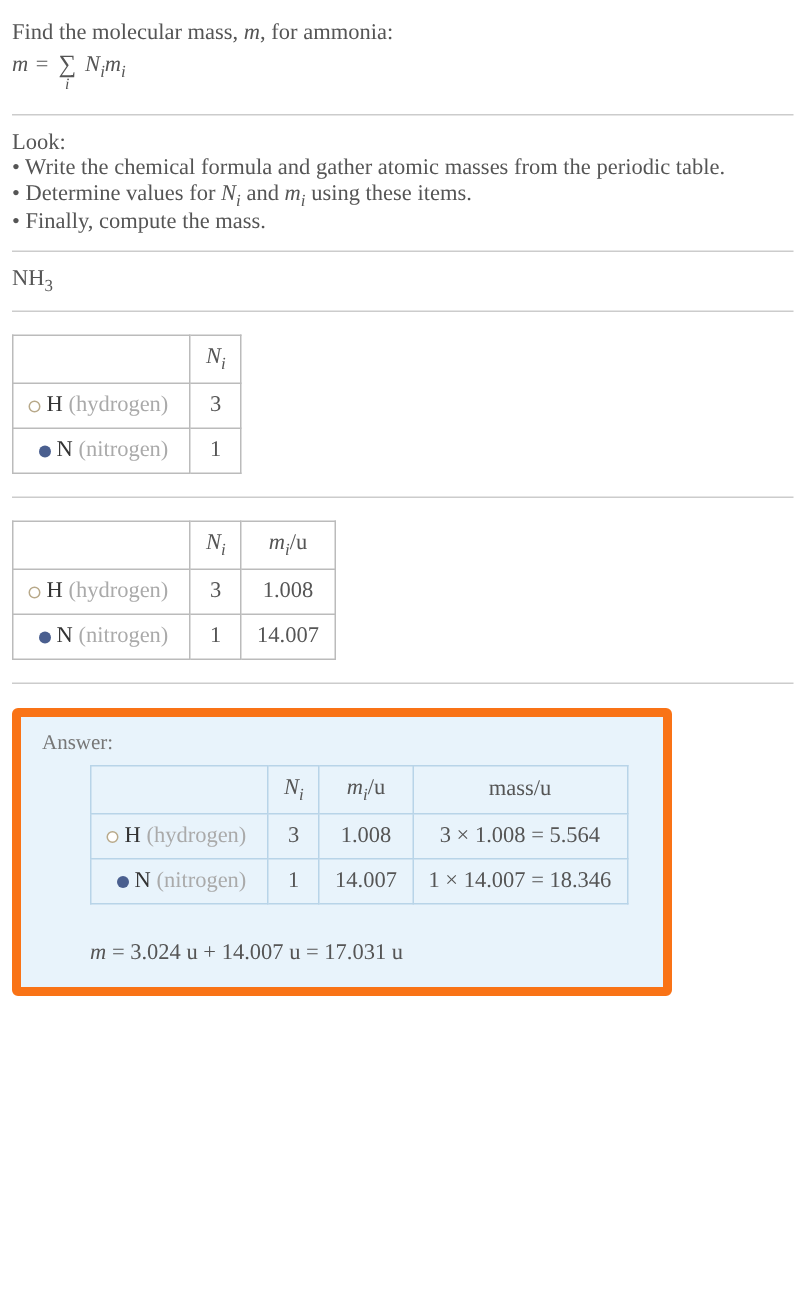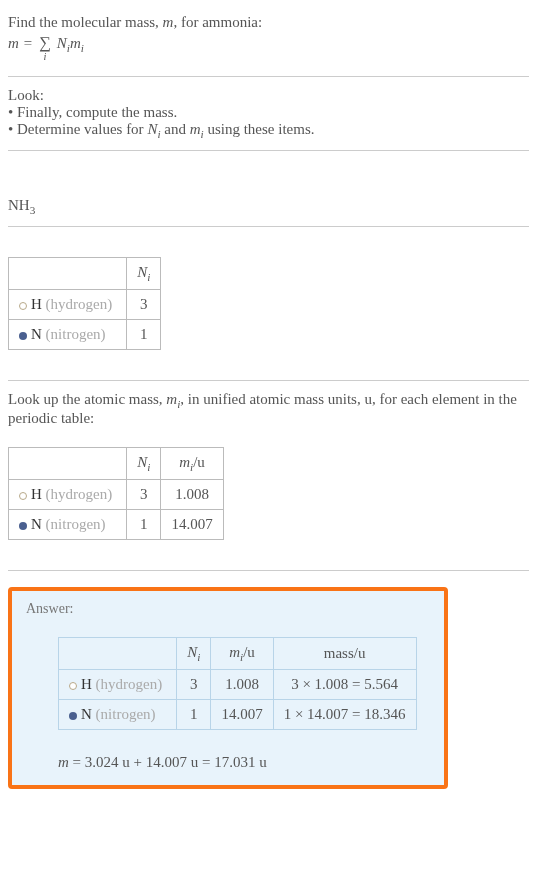--- a/index.html
+++ b/index.html
@@ -34,59 +34,59 @@
     .sum-block {
       display: inline-flex;
       flex-direction: column;
       align-items: center;
       line-height: 1;
       margin: 0 2px;
     }
     .sum-under { font-size: 0.7em; font-style: italic; }
     table {
       border-collapse: collapse;
-      margin: 20px 0;
+      margin: 5px 0;
     }
     th, td {
       border: 1px solid #bbb;
       padding: 6px 10px;
       text-align: center;
       font-weight: normal;
     }
-    td.elem-cell { text-align: left; padding-right: 14px; }
+    td.elem-cell { text-align: right; padding-right: 14px; }
     .dot {
       display: inline-block;
       width: 8px;
       height: 8px;
       border-radius: 50%;
       margin-right: 4px;
       vertical-align: middle;
     }
     .dot-h { background: #fff; border: 1.5px solid #b8a98a; }
     .dot-n { background: #4a5f8f; }
     .elem-sym { color: #333; font-weight: 500; }
     .elem-name { color: #aaa; }
     .answer-box {
       background: #e8f3fb;
-      border: 4px solid #f97316;
+      border: 6px solid #f97316;
       border-radius: 4px;
       padding: 10px 14px 14px;
       margin-top: 6px;
       width: 440px;
     }
     .answer-box table th, .answer-box table td {
       border: 1px solid #b8d4e8;
     }
     .answer-label {
       color: #777;
       font-size: 14px;
       margin-bottom: 6px;
     }
     .indent { margin-left: 32px; }
-    .nh3 { color: #555; margin-top: 36px; }
+    .nh3 { color: #555; }
     .ital { font-style: italic; }
   </style>
 </head>
 <body>
 
 <div class="section">
   <div>
     <span>Find the molecular mass, </span><span class="ital">m</span><span>, for ammonia:</span>
   </div>
   <div class="formula formula-line">
@@ -99,24 +99,25 @@
     <span>
       <span class="ital">N</span><span class="sub">i</span><span class="ital">m</span><span class="sub">i</span>
     </span>
   </div>
 </div>
 
 <hr>
 
 <div class="section">
   <div>Look:</div>
-  <div>• Finally, compute the mass.</div>
+  <div>• Write the chemical formula and gather atomic masses from the periodic table.</div>
   <div>
     <span>• Determine values for </span><span class="ital">N</span><span class="sub">i</span><span> and </span><span class="ital">m</span><span class="sub">i</span><span> using these items.</span>
   </div>
+  <div>• Finally, compute the mass.</div>
 </div>
 
 <hr>
 
 <div class="section">
   <div class="nh3">
     <span>NH</span><span class="sub" style="font-style:normal">3</span>
   </div>
 </div>
 
@@ -137,23 +138,20 @@
       <td class="elem-cell"><span class="dot dot-n"></span><span class="elem-sym">N</span><span class="elem-name"> (nitrogen)</span></td>
       <td>1</td>
     </tr>
   </tbody>
     </table>
 </div>
 
 <hr>
 
 <div class="section">
-  <div>
-    <span>Look up the atomic mass, </span><span class="ital">m</span><span class="sub">i</span><span>, in unified atomic mass units, u, for each element in the periodic table:</span>
-  </div>
   <table>
     <tbody>
         <tr>
       <th></th>
       <th><span class="ital">N</span><span class="sub">i</span></th>
       <th><span class="ital">m</span><span class="sub">i</span><span>/u</span></th>
     </tr>
     <tr>
       <td class="elem-cell"><span class="dot dot-h"></span><span class="elem-sym">H</span><span class="elem-name"> (hydrogen)</span></td>
       <td>3</td>

